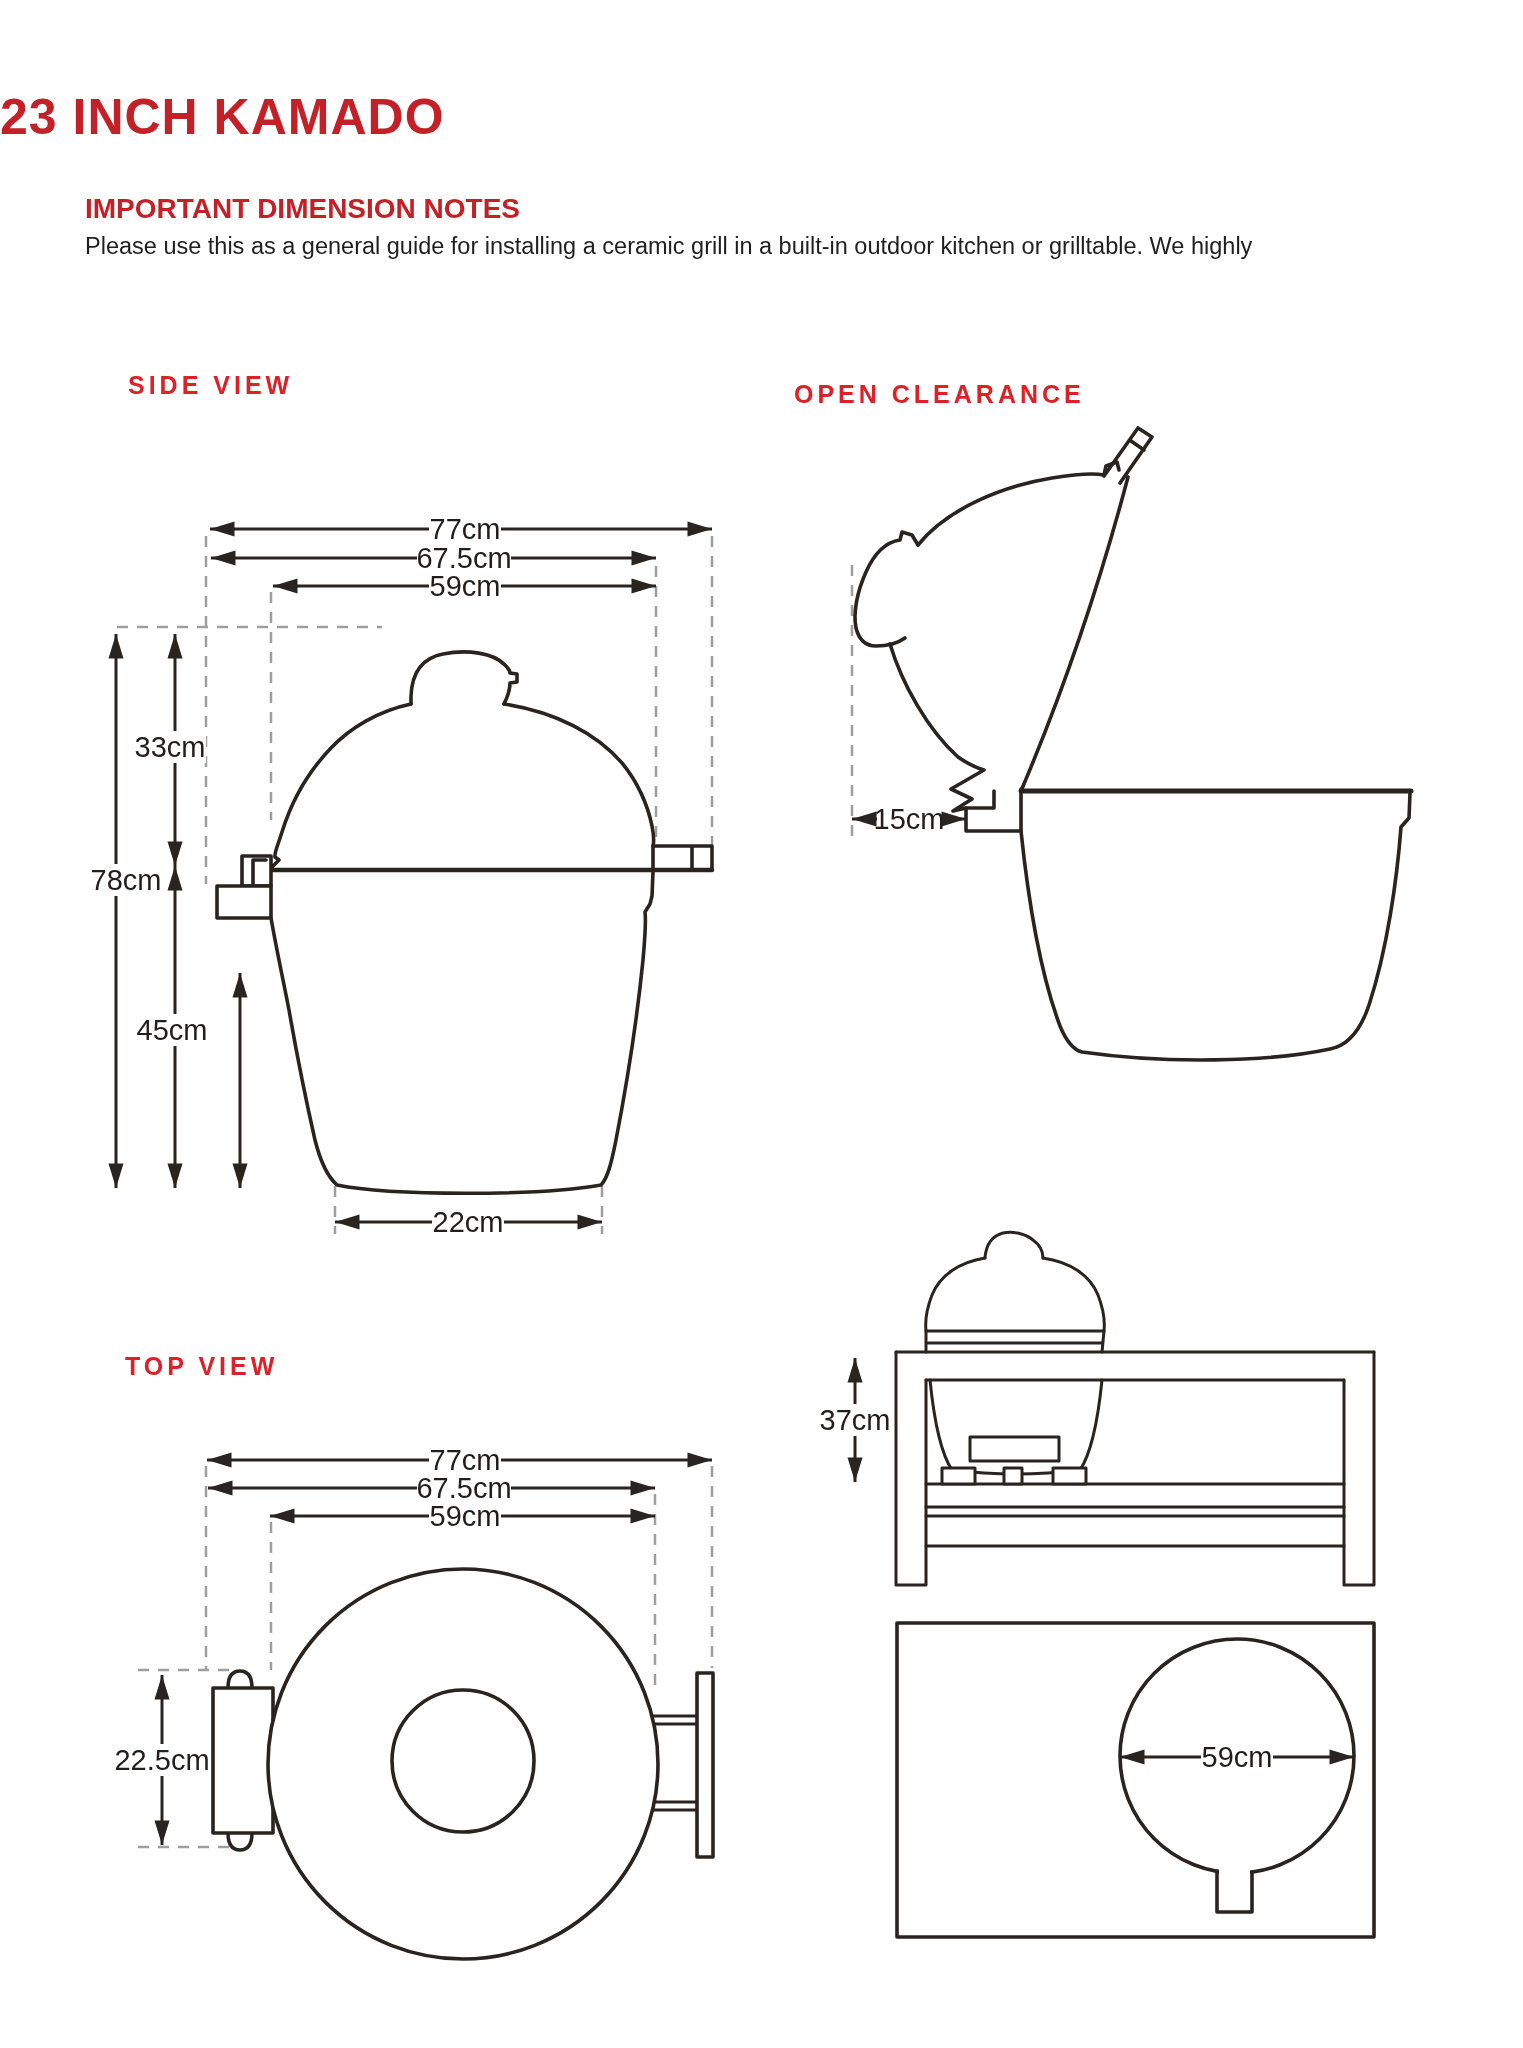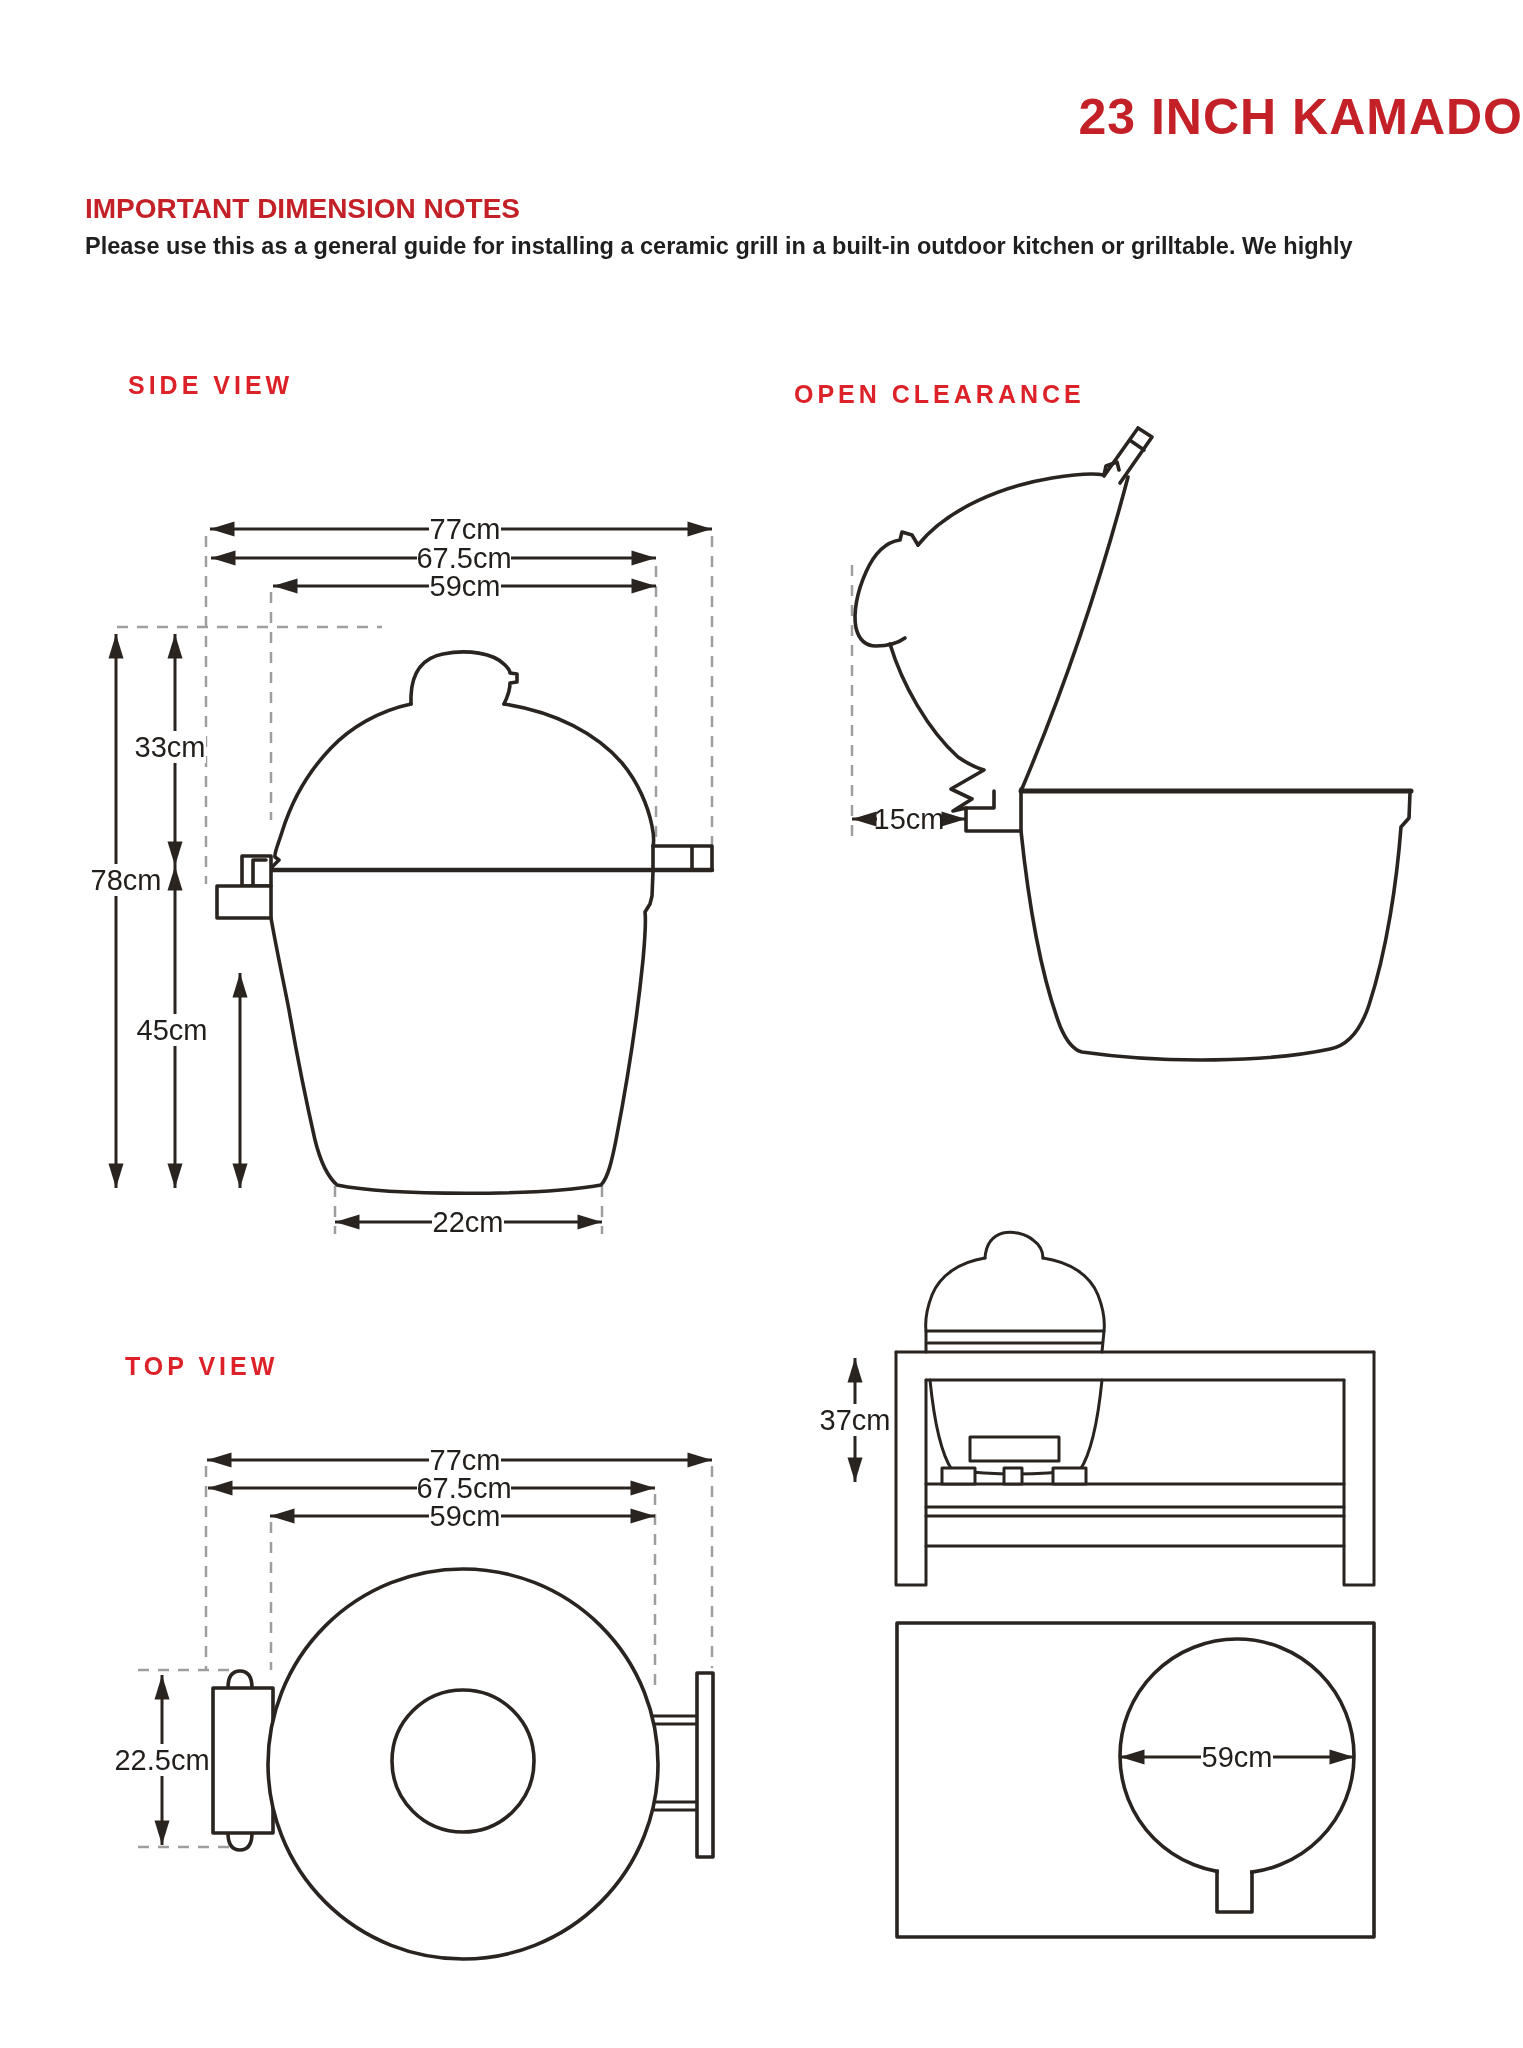--- a/index.html
+++ b/index.html
@@ -6,25 +6,25 @@
     --red1:#c32127;
     --red2:#dd2128;
     --ink:#2a2421;
     --dash:#9e9e9e;
     --text:#1f1f1f;
   }
   *{margin:0;padding:0;box-sizing:border-box;}
   html,body{width:1523px;height:2048px;background:#ffffff;overflow:hidden;
     font-family:"Liberation Sans","DejaVu Sans",sans-serif;}
   .stage{position:relative;width:1523px;height:2048px;background:#fff;}
-  .page-title{position:absolute;left:0;right:0;top:88px;text-align:right;
+  .page-title{position:absolute;left:0;right:0;top:88px;text-align:left;
     font-size:50px;font-weight:bold;color:var(--red1);letter-spacing:1px;}
   .notes-title{position:absolute;left:85px;top:193px;font-size:28px;font-weight:bold;
     color:var(--red1);}
-  .notes-line{position:absolute;left:85px;width:1420px;font-size:23.5px;color:var(--text);font-weight:bold;}
+  .notes-line{position:absolute;left:85px;width:1420px;font-size:23.5px;color:var(--text);}
   .notes-line.l1{top:233px;}
   .notes-line.l2{top:278px;}
   .section-label{position:absolute;font-size:25px;font-weight:bold;color:var(--red2);
     letter-spacing:4px;white-space:nowrap;}
   .lbl-side{left:128px;top:371px;}
   .lbl-open{left:794px;top:371px;margin-top:9px;}
   .lbl-top{left:125px;top:1352px;}
   svg{position:absolute;left:0;top:0;}
   svg text{font-family:"Liberation Sans","DejaVu Sans",sans-serif;font-size:29px;
     fill:#221e1b;text-anchor:middle;}

